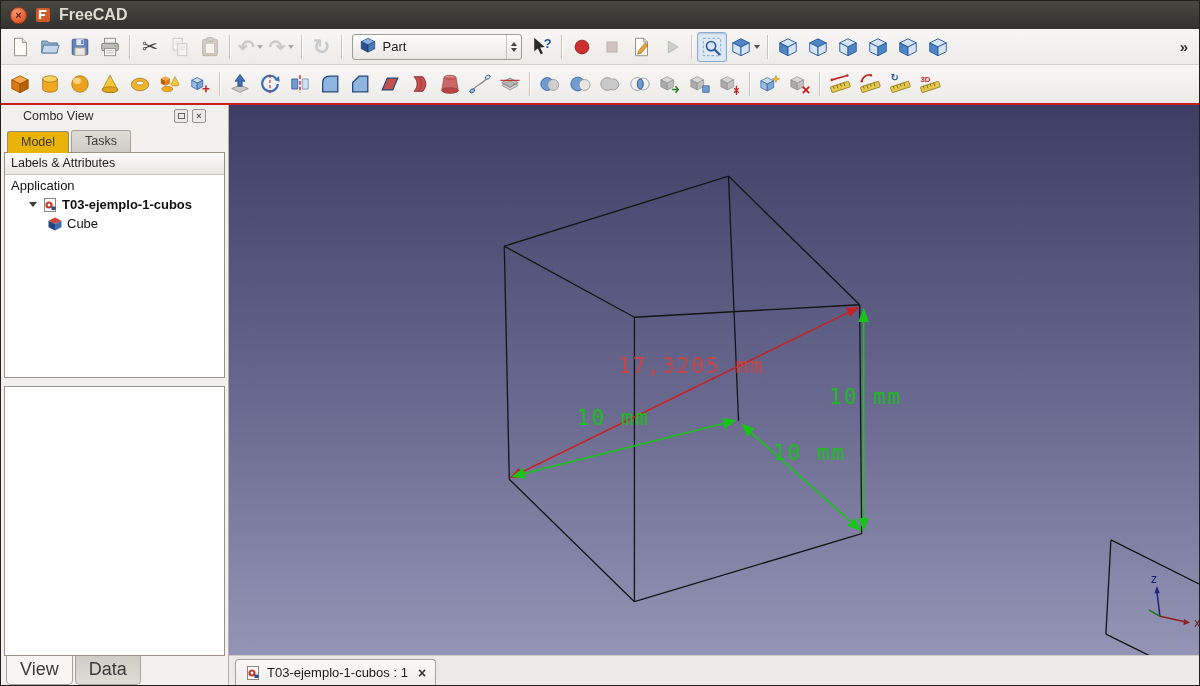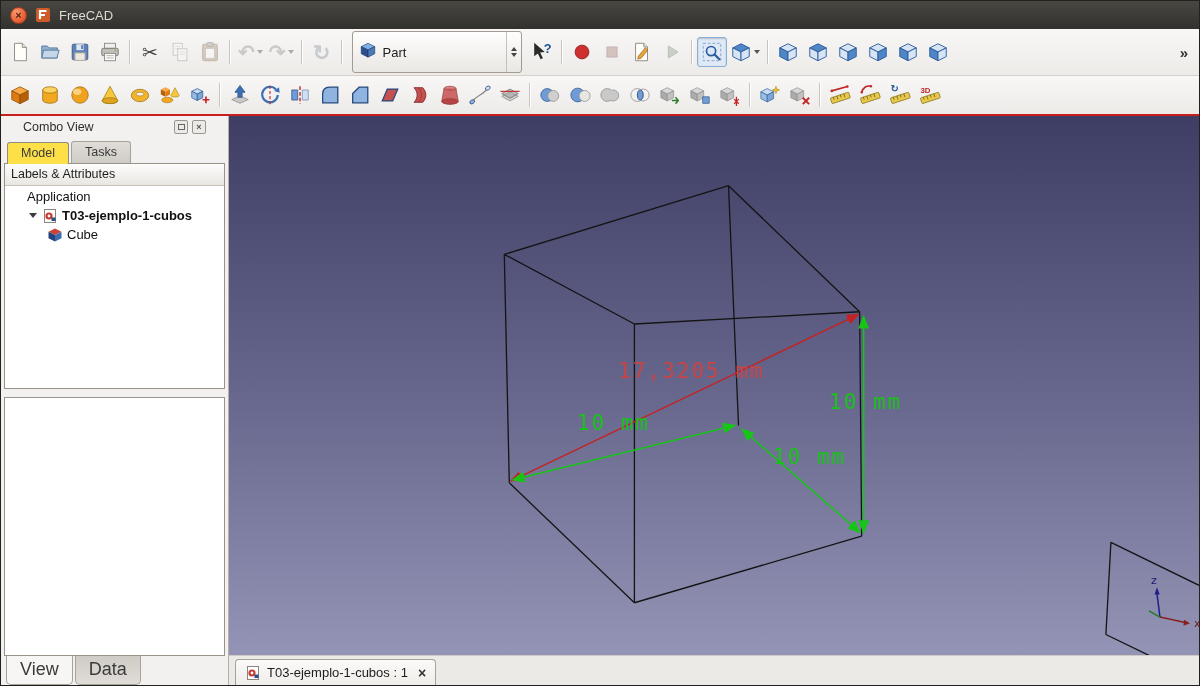--- a/index.html
+++ b/index.html
@@ -10,59 +10,59 @@
     background:#f2f1f0;overflow:hidden;position:relative;
   }
   
   .titlebar{flex:0 0 28px;display:flex;align-items:center;gap:8px;padding:0 9px;
     background:linear-gradient(#4a4742,#3c3b37 55%,#33312d);color:#dfdbd2;}
   .close-btn{width:17px;height:17px;border-radius:50%;
     background:radial-gradient(circle at 35% 30%,#f89a6f,#e2572c 72%);
     border:1px solid #a33c16;display:flex;align-items:center;justify-content:center;
     color:#5e1f0a;font-size:11px;font-weight:bold;line-height:1;cursor:default;}
   .app-icon{display:flex;}
-  .title-text{font-weight:normal;font-size:13px;}
+  .title-text{font-weight:bold;font-size:16px;}
   
   .toolbar{display:flex;align-items:center;padding:2px 4px;
     background:linear-gradient(#f8f7f6,#edebe8);border-bottom:1px solid #d5d0cb;}
   .row1{flex:0 0 36px;}
   .row2{flex:0 0 40px;border-bottom:2px solid #c81e1e;}
   .tbtn{height:30px;min-width:30px;display:flex;align-items:center;justify-content:center;
     gap:1px;background:none;border:1px solid transparent;border-radius:3px;padding:0 2px;
     font-family:inherit;}
   .tbtn svg{display:block;}
   .tbtn.disabled{opacity:.45;filter:grayscale(55%);}
   .tbtn.active{border-color:#87aed6;background:#dfeaf6;box-shadow:inset 0 1px 2px rgba(0,0,0,.18);}
   .gly{display:block;line-height:1;}
   .caret{width:0;height:0;border-left:3.5px solid transparent;border-right:3.5px solid transparent;
     border-top:4px solid #555;margin-left:1px;}
   .sep{width:2px;height:24px;border-left:1px solid #c9c4bf;border-right:1px solid #ffffff;margin:0 4px;}
   .overflow{margin-left:auto;font-size:15px;font-weight:bold;color:#333;padding:0 7px;cursor:default;}
-  .wb-combo{display:flex;align-items:center;gap:6px;height:42px;width:170px;margin:0 5px;
+  .wb-combo{display:flex;align-items:center;gap:6px;height:26px;width:170px;margin:0 5px;
     border:1px solid #a39b92;border-radius:3px;background:linear-gradient(#fefefe,#eae7e3);
     padding:0 0 0 6px;}
   .wb-text{font-size:13px;color:#1d1d1d;flex:1;}
   .wb-spin{display:flex;flex-direction:column;align-items:center;justify-content:center;gap:2px;
     border-left:1px solid #c6c1bb;height:100%;padding:0 4px;}
   .spin-up{width:0;height:0;border-left:3.5px solid transparent;border-right:3.5px solid transparent;border-bottom:4px solid #444;}
   .spin-dn{width:0;height:0;border-left:3.5px solid transparent;border-right:3.5px solid transparent;border-top:4px solid #444;}
   
   .main{flex:1;display:flex;min-height:0;}
   .left-panel{flex:0 0 228px;display:flex;flex-direction:column;background:#f2f1f0;
     border-right:1px solid #b5b0aa;min-height:0;}
   .panel-title{flex:0 0 22px;display:flex;align-items:center;padding:0 22px;font-size:12.5px;color:#2e2e2e;}
   .pt-icons{margin-left:auto;display:flex;gap:4px;}
   .pt-icon{width:14px;height:14px;border:1px solid #9a958f;background:#eceae6;border-radius:2px;
     display:flex;align-items:center;justify-content:center;}
   .pt-float-inner{width:7px;height:6px;border:1px solid #666;}
   .pt-x{font-size:9px;color:#555;line-height:1;font-weight:bold;}
   .cv-tabs{flex:0 0 25px;display:flex;align-items:flex-end;padding:0 6px;gap:2px;}
   .cv-tab{padding:3px 13px 4px;font-size:12.5px;color:#3a3a3a;border:1px solid #a8a29b;border-bottom:none;
     background:linear-gradient(#e0ddd8,#cfcbc5);border-radius:3px 3px 0 0;cursor:default;}
-  .cv-tab.active{background:#fde047;position:relative;top:1px;border-color:#8f8a84;}
+  .cv-tab.active{background:#eab308;position:relative;top:1px;border-color:#8f8a84;}
   .tree-box{flex:0 0 226px;margin:0 3px;background:#fff;border:1px solid #989289;
     display:flex;flex-direction:column;overflow:hidden;}
   .tree-header{flex:0 0 21px;line-height:21px;padding:0 6px;font-size:12.5px;color:#1d1d1d;
     background:linear-gradient(#fdfdfc,#e9e6e2);border-bottom:1px solid #c6c1bb;}
   .tree-body{flex:1;padding-top:1px;}
   .trow{height:19px;display:flex;align-items:center;gap:4px;font-size:13px;color:#111;cursor:default;}
   .trow.bold .tlabel{font-weight:bold;}
   .expander{width:0;height:0;border-left:4px solid transparent;border-right:4px solid transparent;
     border-top:5px solid #3c3c3c;margin-right:1px;}
   .ticon{display:flex;}
@@ -529,21 +529,21 @@
             </span>
         </span>
       </div>
       <div class="cv-tabs">
         <span class="cv-tab active">Model</span>
         <span class="cv-tab">Tasks</span>
       </div>
       <div class="tree-box">
         <div class="tree-header">Labels &amp; Attributes</div>
         <div class="tree-body" id="tree-body">
-            <div class="trow" style="padding-left: 22px; align-items: center;">
+            <div class="trow" style="padding-left: 6px; align-items: center;">
               <span class="tlabel">Application</span>
             </div>
             <div class="trow bold" style="padding-left: 24px;">
               <span class="expander"></span>
               <span class="ticon">
                 <svg viewBox="0 0 16 16" width="16" height="16">
                   <rect x="2.5" y="1.5" width="11" height="13" fill="#fdfdfd" stroke="#8a857e"></rect>
                   <circle cx="7" cy="8" r="3.6" fill="#c8392e"></circle>
                   <circle cx="7" cy="8" r="1.4" fill="#fdfdfd"></circle>
                   <rect x="9.5" y="9.5" width="4" height="3.5" fill="#2a4f86"></rect>

